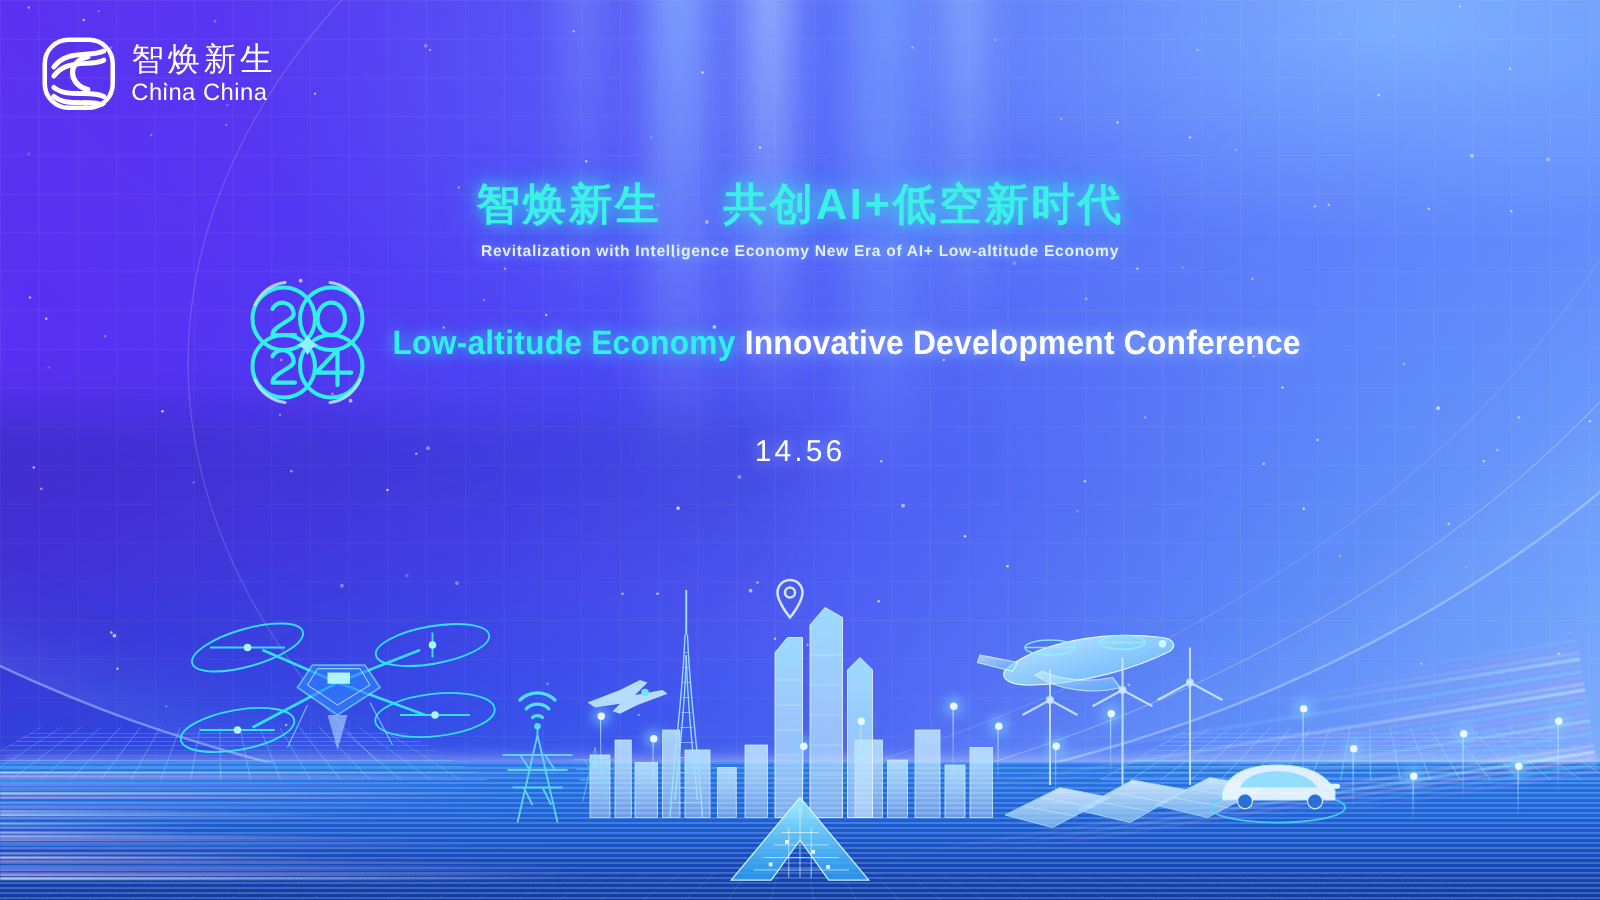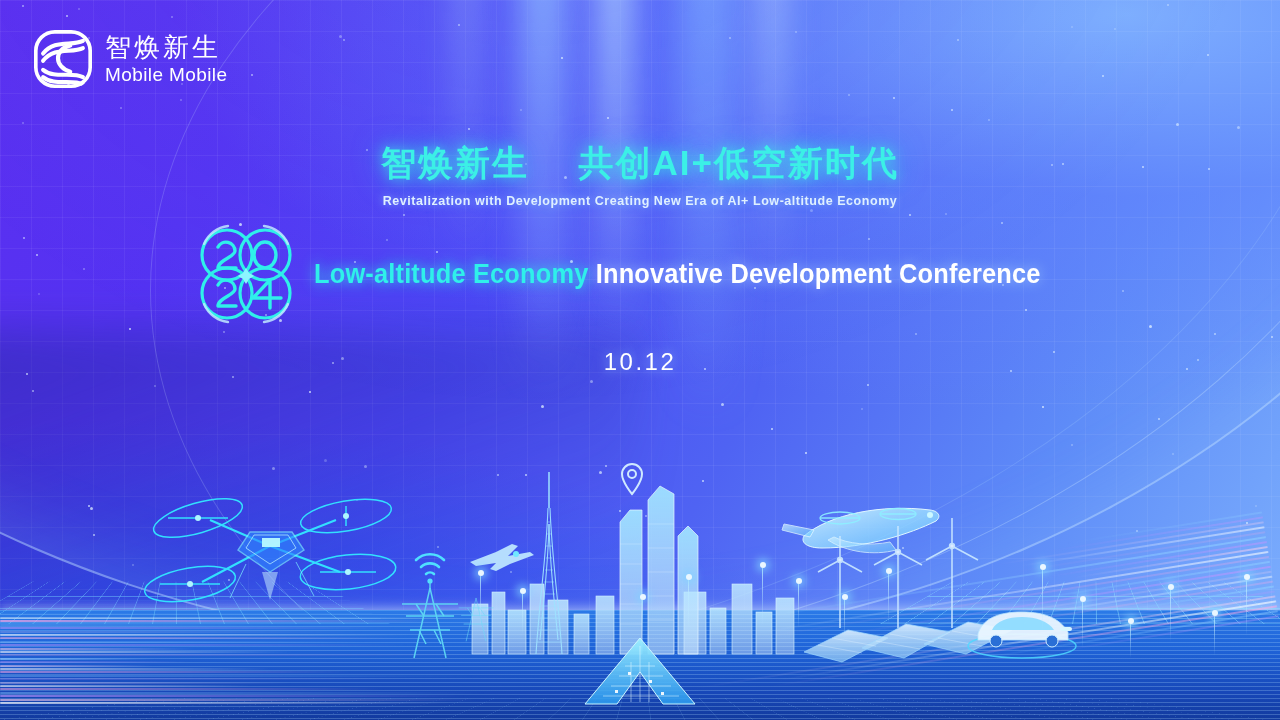--- a/index.html
+++ b/index.html
@@ -328,33 +328,33 @@
           <path d="M10 34 C22 18, 42 26, 54 20"></path>
           <path d="M10 44 C22 54, 42 46, 54 52"></path>
           <path d="M10 52 C22 62, 42 54, 54 60"></path>
         </g>
         <path d="M40 17 C22 21, 22 41, 40 46" fill="none" stroke="#fff" stroke-width="4.6" stroke-linecap="round"></path>
         <path d="M24 47 C42 43, 42 23, 24 18" fill="none" stroke="#fff" stroke-width="4.6" stroke-linecap="round" opacity="0"></path>
       </svg>
     </span>
     <span class="logo-words">
       <span class="logo-cn">智焕新生</span>
-      <span class="logo-en">Mobile Mobile</span>
+      <span class="logo-en">China China</span>
     </span>
   </div>
 
   <div class="headline">
 
     <div class="tagline">
       <span>智焕新生</span>
       <span class="sp"></span>
       <span>共创AI+低空新时代</span>
     </div>
 
-    <div class="tagline-en">Revitalization with Development Creating New Era of AI+ Low-altitude Economy</div>
+    <div class="tagline-en">Revitalization with Intelligence Economy New Era of AI+ Low-altitude Economy</div>
 
     <div class="title-row">
 
       <span class="year-mark">
         <svg viewBox="0 0 104 104" width="104" height="104" aria-hidden="true">
           <g fill="none" stroke="#2ff0ea" stroke-width="3.2">
             <circle cx="33" cy="33" r="25"></circle>
             <circle cx="71" cy="33" r="25"></circle>
             <circle cx="33" cy="71" r="25"></circle>
             <circle cx="71" cy="71" r="25"></circle>
@@ -381,21 +381,21 @@
 
       <span class="title-stack">
         <span class="title-en">
           <span class="hl">Low-altitude Economy</span>
           <span class="wh">Innovative Development Conference</span>
         </span>
       </span>
     </div>
 
     <div class="meta-row">
-      <span>10.12</span>
+      <span>14.56</span>
     </div>
   </div>
 
   <div class="scene">
 
     <div class="horizon-glow"></div>
     <div class="ground"></div>
     <div class="ground-lines"></div>
     <div class="ground-mesh"></div>
     <div class="mesh-left"></div>

